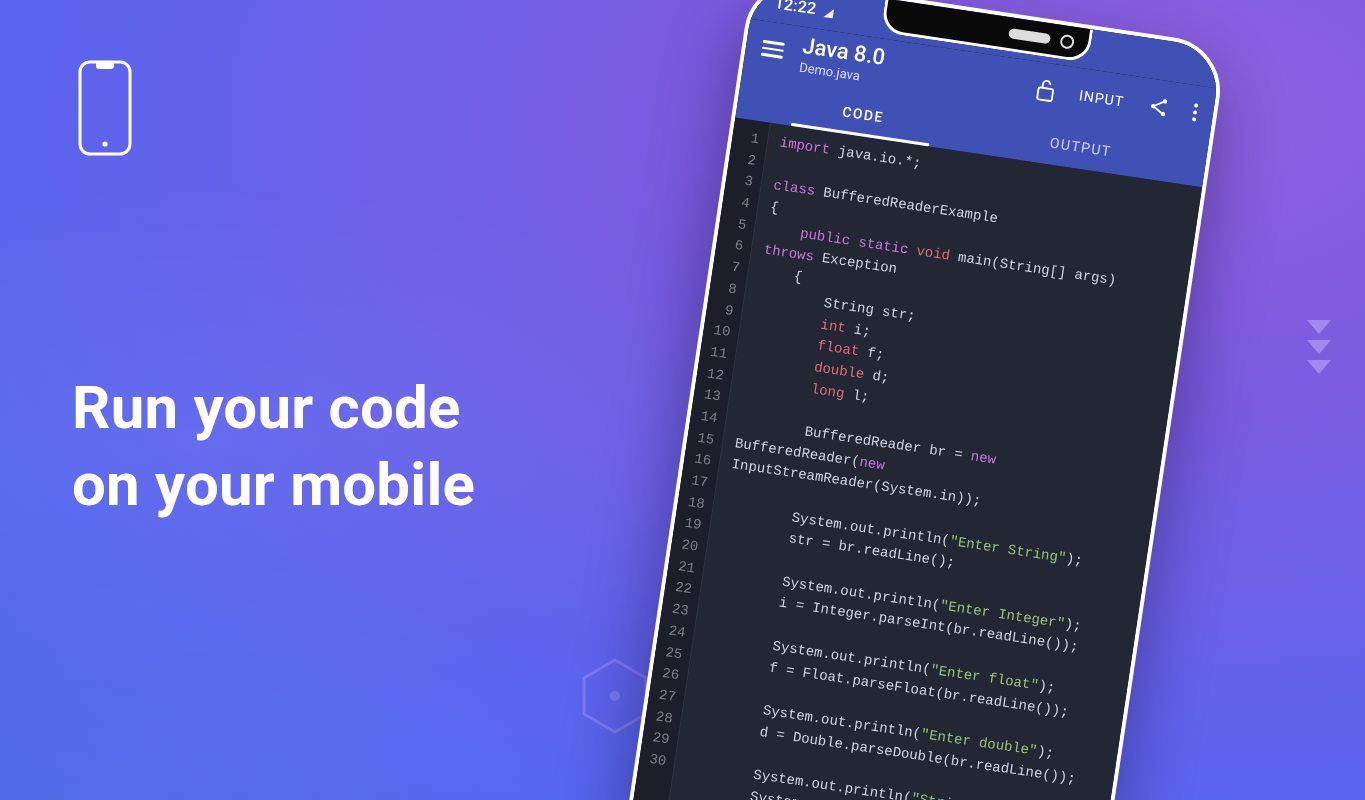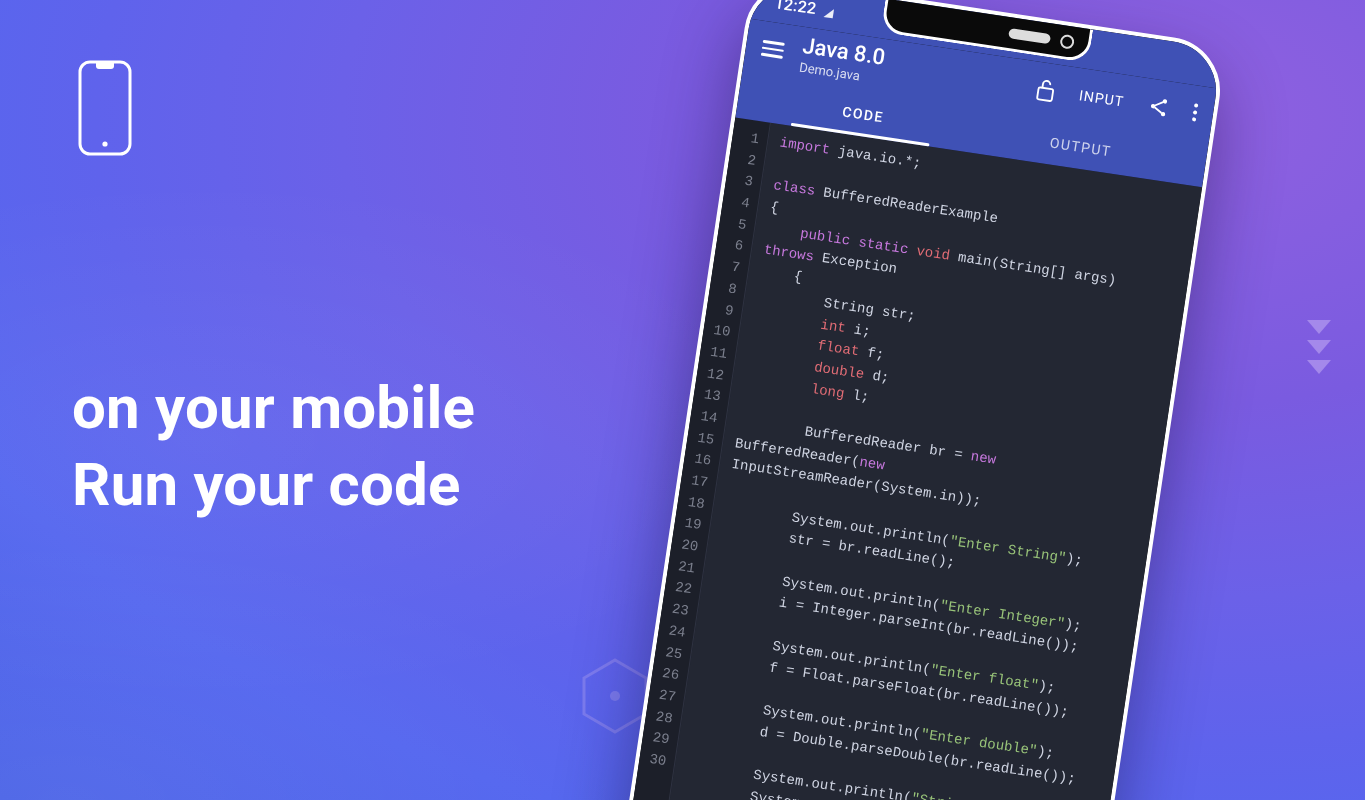--- a/index.html
+++ b/index.html
@@ -153,22 +153,22 @@
 
   <div class="hero-icon">
     <svg width="54" height="96" viewBox="0 0 54 96" fill="none">
       <rect x="2" y="2" width="50" height="92" rx="10" stroke="#ffffff" stroke-width="3"></rect>
       <path d="M18 2 h18 v4 a3 3 0 0 1 -3 3 h-12 a3 3 0 0 1 -3 -3 z" fill="#ffffff"></path>
       <circle cx="27" cy="84" r="2.6" fill="#ffffff"></circle>
     </svg>
   </div>
 
   <div class="headline">
+    <div>Run your code</div>
     <div>on your mobile</div>
-    <div>Run your code</div>
   </div>
 
   <div class="deco-arrows">
     <span></span>
       <span></span>
       <span></span>
   </div>
 
   <div class="deco-hex">
     <svg width="70" height="80" viewBox="0 0 70 80">

